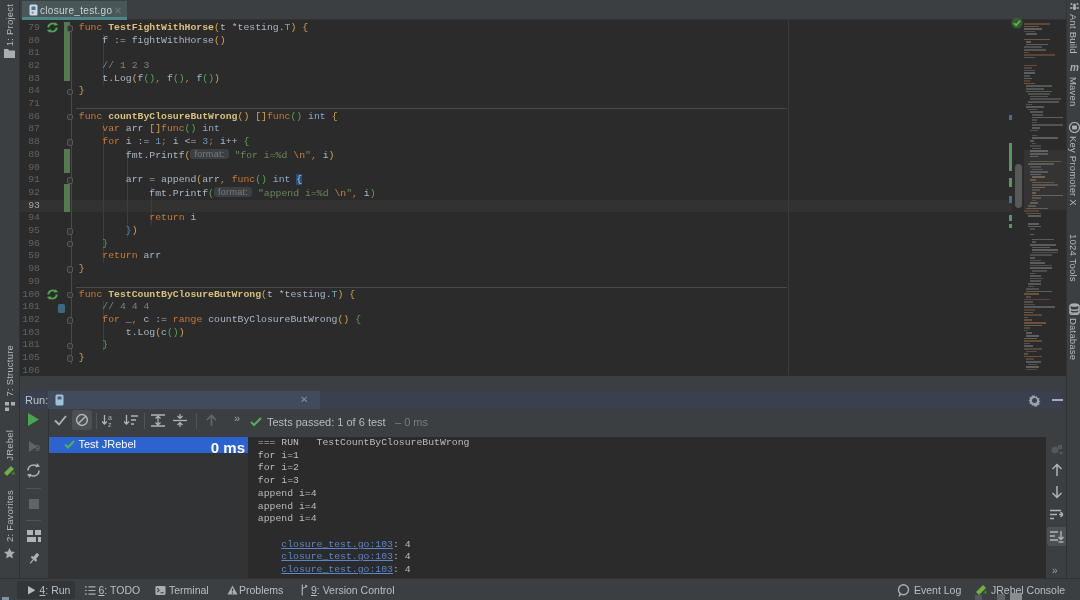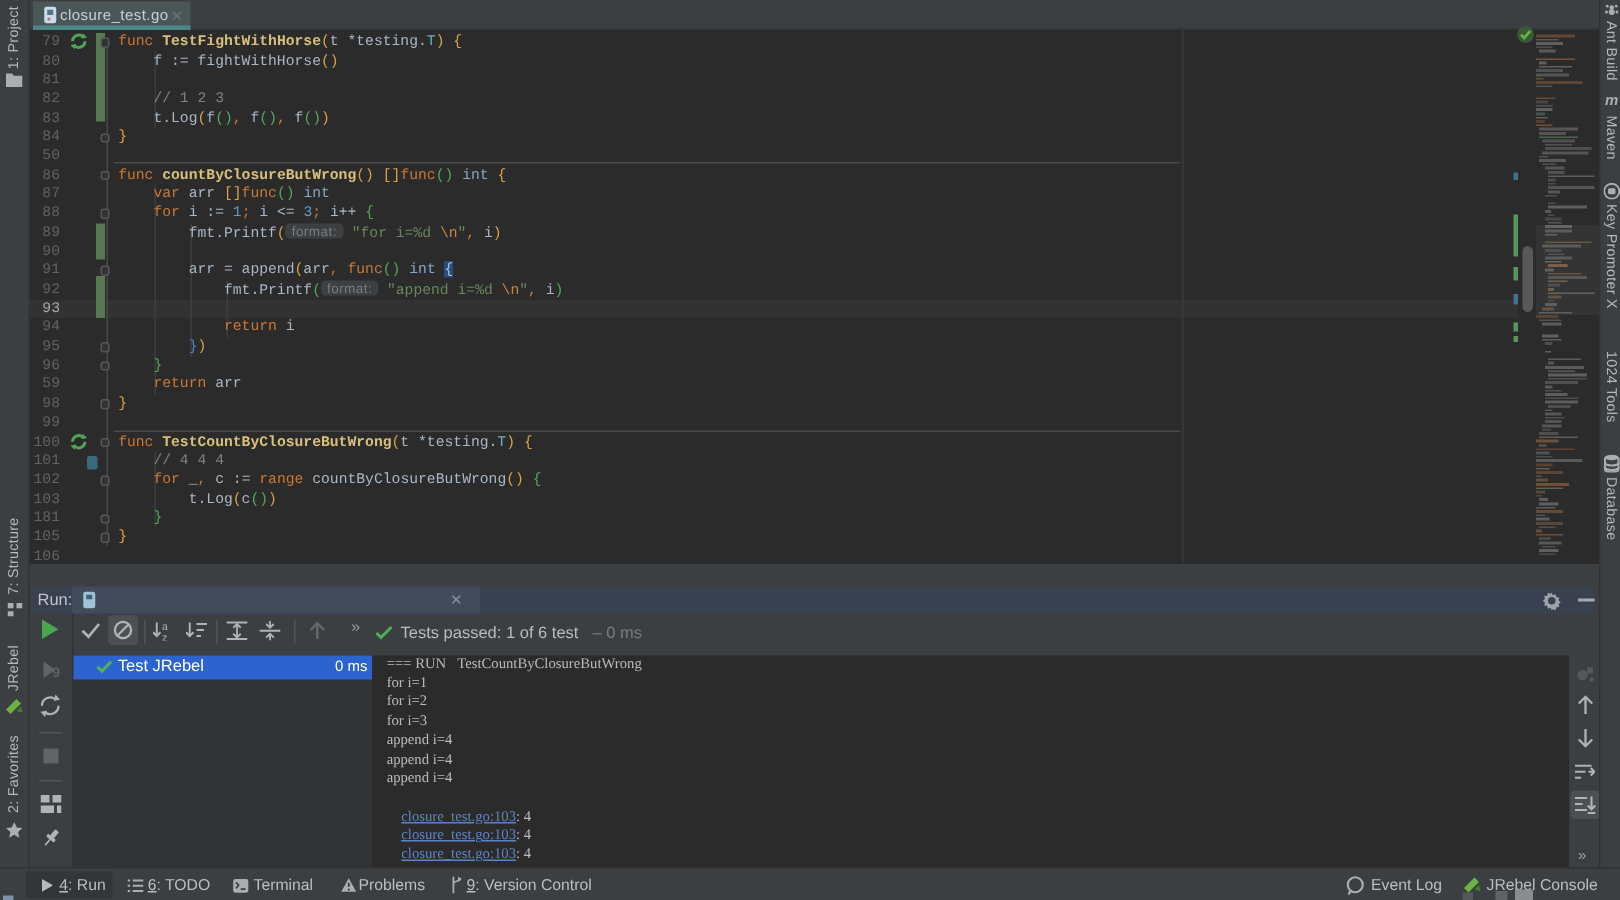--- a/index.html
+++ b/index.html
@@ -26,21 +26,21 @@
 #crumbs{position:absolute;left:20px;top:375.5px;width:1046px;height:15.5px;background:#2e3133;font-size:11px;color:#aeb3b6;line-height:15.5px}
 
 #runhdr{position:absolute;left:20px;top:391px;width:1042px;height:18px;background:#394050;z-index:5}
 #runtab{position:absolute;left:28px;top:0;width:272px;height:18px;background:#424b5c}
 #runtbar{position:absolute;left:20px;top:409px;width:1026px;height:27.5px;background:#3c3f41}
 #runleft{position:absolute;left:20px;top:436.5px;width:27.5px;height:141.5px;background:#3c3f41}
 #vsep{position:absolute;left:47.5px;top:409px;width:1px;height:169px;background:#323232}
 #tree{position:absolute;left:48.5px;top:436.5px;width:199.5px;height:141.5px;background:#313335}
 #selrow{position:absolute;left:0;top:0.5px;width:199.5px;height:15.5px;background:#2d63ce}
 #consolebox{position:absolute;left:248px;top:436.5px;width:798px;height:141.5px;background:#2b2b2b;overflow:hidden}
-.con{position:absolute;left:9.75px;height:12.7px;line-height:12.7px;white-space:pre;font-family:Liberation Serif, serif;font-size:9.8px;color:#bbbbbb}
+.con{position:absolute;left:9.75px;height:12.7px;line-height:12.7px;white-space:pre;font-family:Liberation Mono, monospace;font-size:9.8px;color:#bbbbbb}
 .con a{color:#5c85c7;text-decoration:underline}
 #conicons{position:absolute;left:1046px;top:436.5px;width:22px;height:141.5px;background:#3c3f41}
 
 #lstripe{position:absolute;left:0;top:0;width:20px;height:578px;background:#3c3f41;border-right:1px solid #323232}
 #rstripe{position:absolute;left:1066px;top:0;width:14px;height:578px;background:#3c3f41;border-left:1px solid #323232}
 #status{position:absolute;left:0;top:578px;width:1080px;height:22px;background:#3c3f41;border-top:1px solid #323232;font-size:10.5px;color:#bbbfc1}
 .vtxt{position:absolute;writing-mode:vertical-rl;transform:rotate(180deg);font-size:9.5px;color:#b6babd;letter-spacing:0.2px}
 .vtxt2{position:absolute;writing-mode:vertical-rl;font-size:9.5px;color:#b6babd;letter-spacing:0.2px}
 svg{display:block}
 </style></head><body>
@@ -73,21 +73,21 @@
   <div style="position:absolute;left:70.5px;top:27px;width:1px;height:337px;background:#47494b"></div>
   <div class="vcs" style="left:64px;top:22.3px;height:59px"></div>
   <div class="vcs" style="left:64px;top:148.8px;height:24.5px"></div>
   <div class="vcs" style="left:64px;top:184.3px;height:28px"></div>
   <div class="gl" style="top:21.8px">79</div>
 <div class="gl" style="top:34.5px">80</div>
 <div class="gl" style="top:47.2px">81</div>
 <div class="gl" style="top:59.9px">82</div>
 <div class="gl" style="top:72.6px">83</div>
 <div class="gl" style="top:85.3px">84</div>
-<div class="gl" style="top:98.0px">50</div>
+<div class="gl" style="top:98.0px">71</div>
 <div class="gl" style="top:110.7px">86</div>
 <div class="gl" style="top:123.4px">87</div>
 <div class="gl" style="top:136.1px">88</div>
 <div class="gl" style="top:148.8px">89</div>
 <div class="gl" style="top:161.5px">90</div>
 <div class="gl" style="top:174.2px">91</div>
 <div class="gl" style="top:186.9px">92</div>
 <div class="gl cur" style="top:199.6px">93</div>
 <div class="gl" style="top:212.3px">94</div>
 <div class="gl" style="top:225.0px">95</div>
@@ -382,21 +382,21 @@
       </svg>
 </div>
 <div id="vsep"></div>
 
 <div id="tree">
   <div id="selrow">
     <svg style="position:absolute;left:15px;top:3px" width="11" height="9" viewBox="0 0 11 9">
           <path d="M1 4.5l3 3L10 1" fill="none" stroke="#51b157" stroke-width="2"></path>
         </svg>
     <span style="position:absolute;left:30px;top:1px;font-size:11px;color:#fff">Test JRebel</span>
-    <span style="position:absolute;right:3px;top:2px;font-size:10px;color:#fff;font-weight:normal">0 ms</span>
+    <span style="position:absolute;right:3px;top:2px;font-size:15px;color:#fff;font-weight:bold">0 ms</span>
   </div>
 </div>
 
 <div id="consolebox">
       <div style="position:absolute;left:0;top:-436.5px;width:798px;height:600px">
 <div class="con" style="top:437.0px">===&nbsp;RUN&nbsp;&nbsp;&nbsp;TestCountByClosureButWrong</div>
 <div class="con" style="top:449.7px">for&nbsp;i=1</div>
 <div class="con" style="top:462.4px">for&nbsp;i=2</div>
 <div class="con" style="top:475.1px">for&nbsp;i=3</div>
 <div class="con" style="top:487.8px">append&nbsp;i=4</div>

